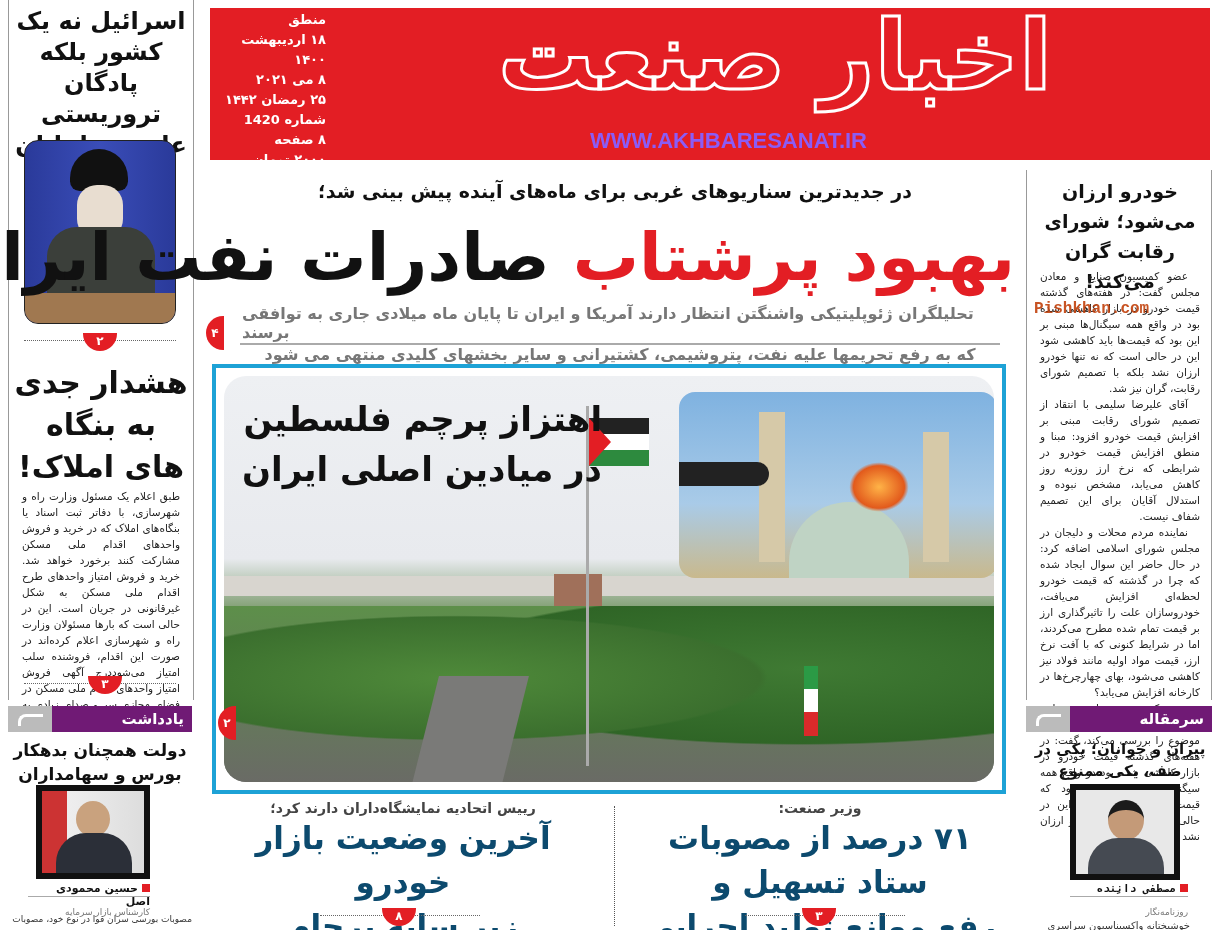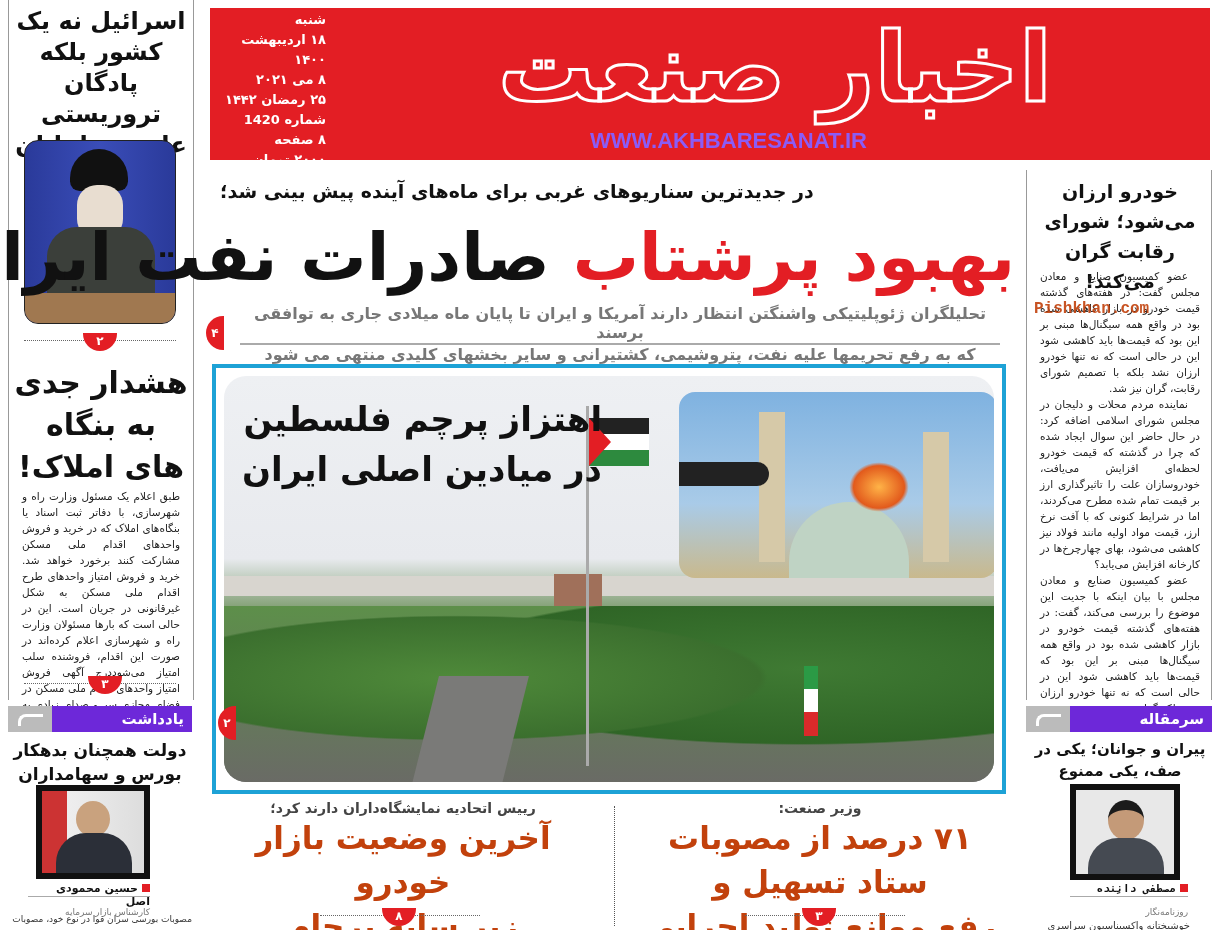--- a/index.html
+++ b/index.html
@@ -1,64 +1,64 @@
 <!DOCTYPE html>
 <html><head>
 <meta charset="utf-8">
 <style>
 *{box-sizing:border-box;margin:0;padding:0;}
 html,body{width:1218px;height:930px;overflow:hidden;background:#fff;}
 body{position:relative;font-family:"DejaVu Sans",sans-serif;color:#111;direction:rtl;}
 .abs{position:absolute;}
 
 .masthead{left:210px;top:8px;width:1000px;height:152px;background:#e31e24;}
-.logo{left:350px;top:12px;width:850px;height:112px;display:flex;align-items:center;justify-content:center;color:#fff;font-family:"DejaVu Sans",sans-serif;font-weight:bold;font-size:96px;letter-spacing:4px;-webkit-text-stroke:3px #fff;color:#e31e24;text-shadow:0 0 0 #fff;}
+.logo{left:350px;top:0;width:850px;height:112px;display:flex;align-items:center;justify-content:center;color:#fff;font-family:"DejaVu Sans",sans-serif;font-weight:bold;font-size:96px;letter-spacing:4px;-webkit-text-stroke:3px #fff;color:#e31e24;text-shadow:0 0 0 #fff;}
 .url{left:590px;top:128px;width:320px;height:28px;color:#8b5cf6;font-family:"Liberation Sans",sans-serif;font-weight:bold;font-size:22px;direction:ltr;text-align:left;}
 .issue{left:214px;top:10px;width:116px;height:148px;color:#fff;font-size:13px;font-weight:bold;line-height:20px;text-align:right;padding-right:4px;}
 
 .col-left{left:8px;top:0;width:186px;height:700px;border-left:1px solid #999;border-right:1px solid #999;}
 .col-right{left:1026px;top:170px;width:186px;height:530px;border-left:1px solid #999;border-right:1px solid #999;}
 .headline-side{font-weight:bold;text-align:center;color:#111;}
 .body-text{font-size:10.5px;line-height:16px;text-align:justify;color:#222;}
 .pagebadge{width:34px;height:18px;background:#e31e24;color:#fff;border-radius:0 0 17px 17px;font-size:12px;font-weight:bold;text-align:center;line-height:16px;}
 .dotline{border-top:1px dotted #666;height:0;}
 .photo{border-radius:14px;overflow:hidden;}
 
 .sec-head{height:26px;display:flex;direction:ltr;}
 .sec-arrow{width:44px;height:26px;background:#bbb;position:relative;}
 .sec-arrow::after{content:"";position:absolute;left:10px;top:8px;width:22px;height:9px;border-top:3px solid #fff;border-left:3px solid #fff;border-radius:8px 0 0 0;}
-.sec-label{flex:1;background:#6d28d9;color:#fff;font-size:15px;font-weight:bold;text-align:right;padding-right:8px;line-height:26px;direction:rtl;}
+.sec-label{flex:1;background:#701a75;color:#fff;font-size:15px;font-weight:bold;text-align:right;padding-right:8px;line-height:26px;direction:rtl;}
 .portrait{border:6px solid #111;background:#555;}
 .author{font-size:11px;font-weight:bold;text-align:right;}
 .author::before{content:"";display:inline-block;width:8px;height:8px;background:#e31e24;margin-left:4px;}
 .author-role{font-size:9px;color:#777;text-align:right;border-top:1px solid #aaa;padding-top:10px;}
 
-.kicker{left:220px;top:180px;width:790px;text-align:left;font-size:19px;font-weight:bold;}
+.kicker{left:220px;top:180px;width:790px;text-align:center;font-size:19px;font-weight:bold;}
 .main-head{left:215px;top:218px;width:800px;text-align:center;font-size:66px;font-weight:bold;line-height:80px;white-space:nowrap;}
 .main-head .accent{color:#e31e24;}
-.subline{text-align:center;font-size:16px;font-weight:bold;color:#777;border-bottom:2px solid #aaa;display:inline-block;padding:0 2px 1px;}
+.subline{text-align:left;font-size:16px;font-weight:bold;color:#777;border-bottom:2px solid #aaa;display:inline-block;padding:0 2px 1px;}
 .feature{left:212px;top:364px;width:794px;height:430px;border:4px solid #1da2d6;}
 .feature-inner{left:8px;top:8px;right:8px;bottom:8px;border-radius:22px;overflow:hidden;background:linear-gradient(#eef0f3 0%,#e8eaee 45%,#6b8f5a 60%,#4f7a3e 80%,#6d6d6d 100%);}
 .feature-title{left:18px;top:18px;font-size:34px;font-weight:bold;line-height:50px;text-align:right;color:#111;}
 .flagpole{left:362px;top:30px;width:3px;height:360px;background:#aaa;}
 .flag{left:365px;top:42px;width:60px;height:48px;}
 .inset{left:455px;top:16px;width:318px;height:186px;border-radius:16px;overflow:hidden;background:linear-gradient(#7fb2e0,#a9cbe8 60%,#c9b98d);}
 .sidebadge{width:18px;height:34px;background:#e31e24;color:#fff;border-radius:17px 0 0 17px;font-size:12px;font-weight:bold;line-height:34px;text-align:center;}
 .bottom-story{text-align:center;}
 .bottom-kicker{font-size:14px;font-weight:bold;color:#444;}
-.bottom-head{font-size:31px;font-weight:bold;line-height:44px;color:#c2410c;}
+.bottom-head{font-size:31px;font-weight:bold;line-height:44px;color:#0c4a6e;}
 .vdots{border-left:1px dotted #555;}
 .watermark{left:1034px;top:300px;color:#c2410c;font-family:Liberation Mono, monospace;font-size:16px;font-weight:bold;direction:ltr;opacity:.9;}
 </style>
 </head>
 <body>
 
 <div class="abs masthead"></div>
 <div class="abs issue">
-  <div>شنبه</div>
+  <div>منطق</div>
   <div>۱۸ اردیبهشت ۱۴۰۰</div>
   <div>۸ می ۲۰۲۱</div>
   <div>۲۵ رمضان ۱۴۴۲</div>
   <div>شماره 1420</div>
   <div>۸ صفحه</div>
   <div>۲۰۰۰ تومان</div>
 </div>
 <div class="abs logo">اخبار صنعت</div>
 <div class="abs url">WWW.AKHBARESANAT.IR</div>
 
@@ -146,20 +146,21 @@
   <div class="bottom-head">۷۱ درصد از مصوبات ستاد تسهیل و</div>
   <div class="bottom-head">رفع موانع تولید اجرایی شد</div>
 </div>
 <div class="abs dotline" style="left:745px;top:915px;width:160px;"></div>
 <div class="abs pagebadge" style="left:802px;top:908px;">۳</div>
 
 <div class="abs col-right"></div>
 <div class="abs headline-side" style="left:1030px;top:176px;width:180px;font-size:19px;line-height:30px;">خودرو ارزان می‌شود؛ شورای رقابت گران می‌کند!</div>
 <div class="abs body-text" style="left:1040px;top:268px;width:160px;">
   <p style="text-indent:12px;">عضو کمیسیون صنایع و معادن مجلس گفت: در هفته‌های گذشته قیمت خودرو در بازار کاهشی شده بود در واقع همه سیگنال‌ها مبنی بر این بود که قیمت‌ها باید کاهشی شود این در حالی است که نه تنها خودرو ارزان نشد بلکه با تصمیم شورای رقابت، گران نیز شد.</p>
+  <p style="text-indent:12px;">آقای علیرضا سلیمی با انتقاد از تصمیم شورای رقابت مبنی بر افزایش قیمت خودرو افزود: مبنا و منطق افزایش قیمت خودرو در شرایطی که نرخ ارز روزبه روز کاهش می‌یابد، مشخص نبوده و استدلال آقایان برای این تصمیم شفاف نیست.</p>
   <p style="text-indent:12px;">نماینده مردم محلات و دلیجان در مجلس شورای اسلامی اضافه کرد: در حال حاضر این سوال ایجاد شده که چرا در گذشته که قیمت خودرو لحظه‌ای افزایش می‌یافت، خودروسازان علت را تاثیرگذاری ارز بر قیمت تمام شده مطرح می‌کردند، اما در شرایط کنونی که با آفت نرخ ارز، قیمت مواد اولیه مانند فولاد نیز کاهشی می‌شود، بهای چهارچرخ‌ها در کارخانه افزایش می‌یابد؟</p>
   <p style="text-indent:12px;">عضو کمیسیون صنایع و معادن مجلس با بیان اینکه با جدیت این موضوع را بررسی می‌کند، گفت: در هفته‌های گذشته قیمت خودرو در بازار کاهشی شده بود در واقع همه سیگنال‌ها مبنی بر این بود که قیمت‌ها باید کاهشی شود این در حالی است که نه تنها خودرو ارزان نشد بلکه گران نیز شد.</p>
 </div>
 <div class="abs watermark">Pishkhan.com</div>
 
 <div class="abs sec-head" style="left:1026px;top:706px;width:186px;">
   <div class="sec-arrow"></div>
   <div class="sec-label">سرمقاله</div>
 </div>
 <div class="abs headline-side" style="left:1030px;top:738px;width:180px;font-size:15px;line-height:22px;">پیران و جوانان؛ یکی در صف، یکی ممنوع</div>

